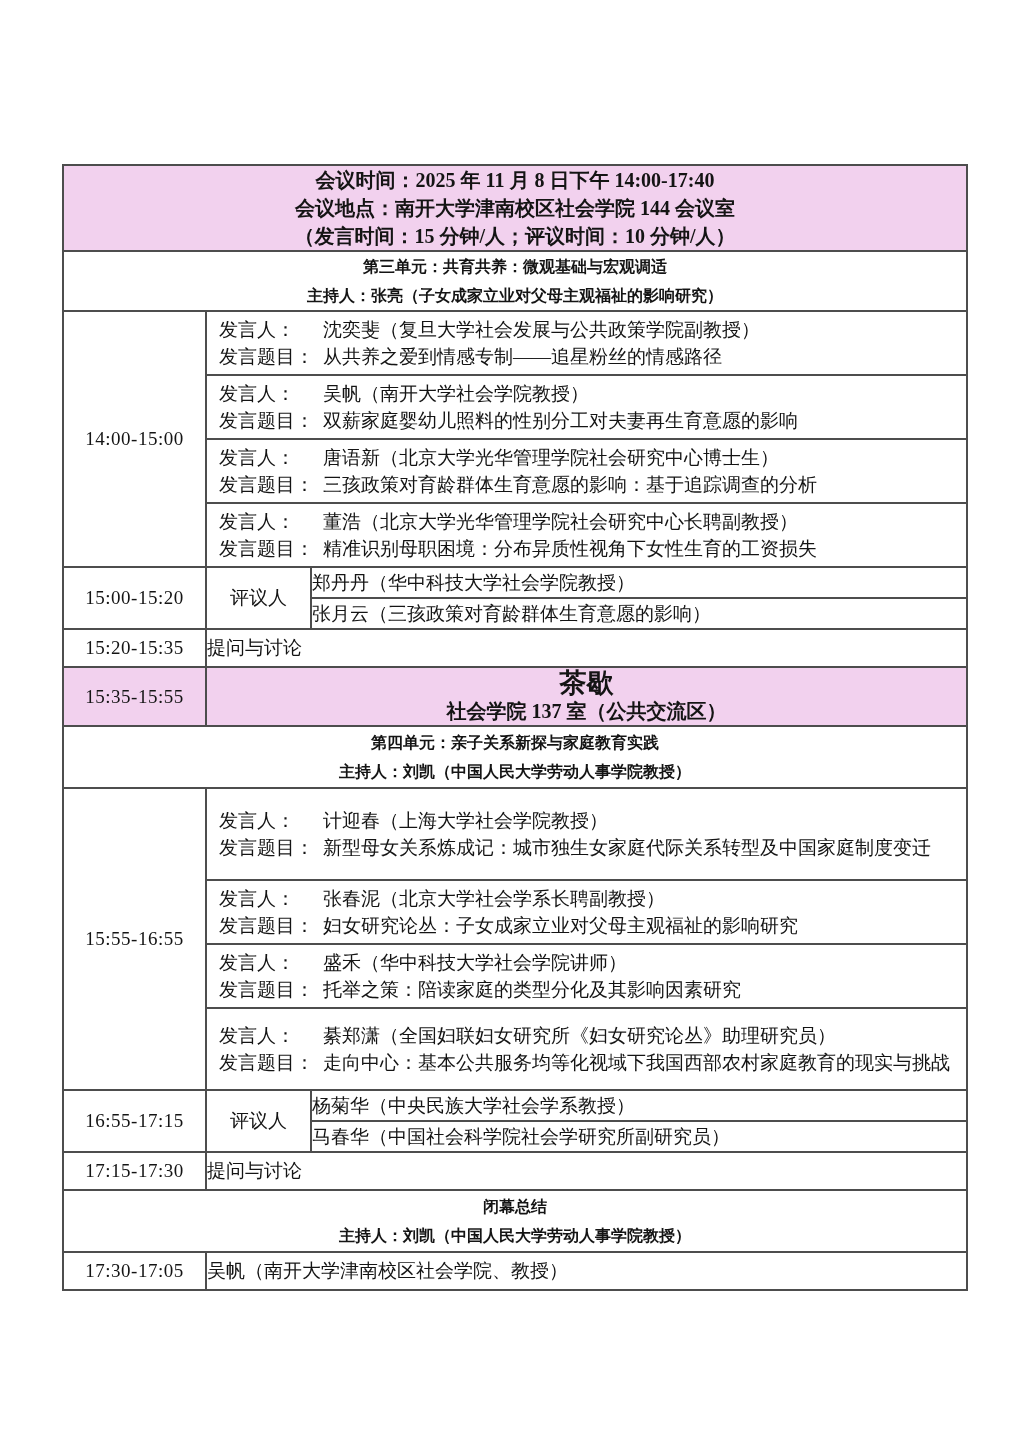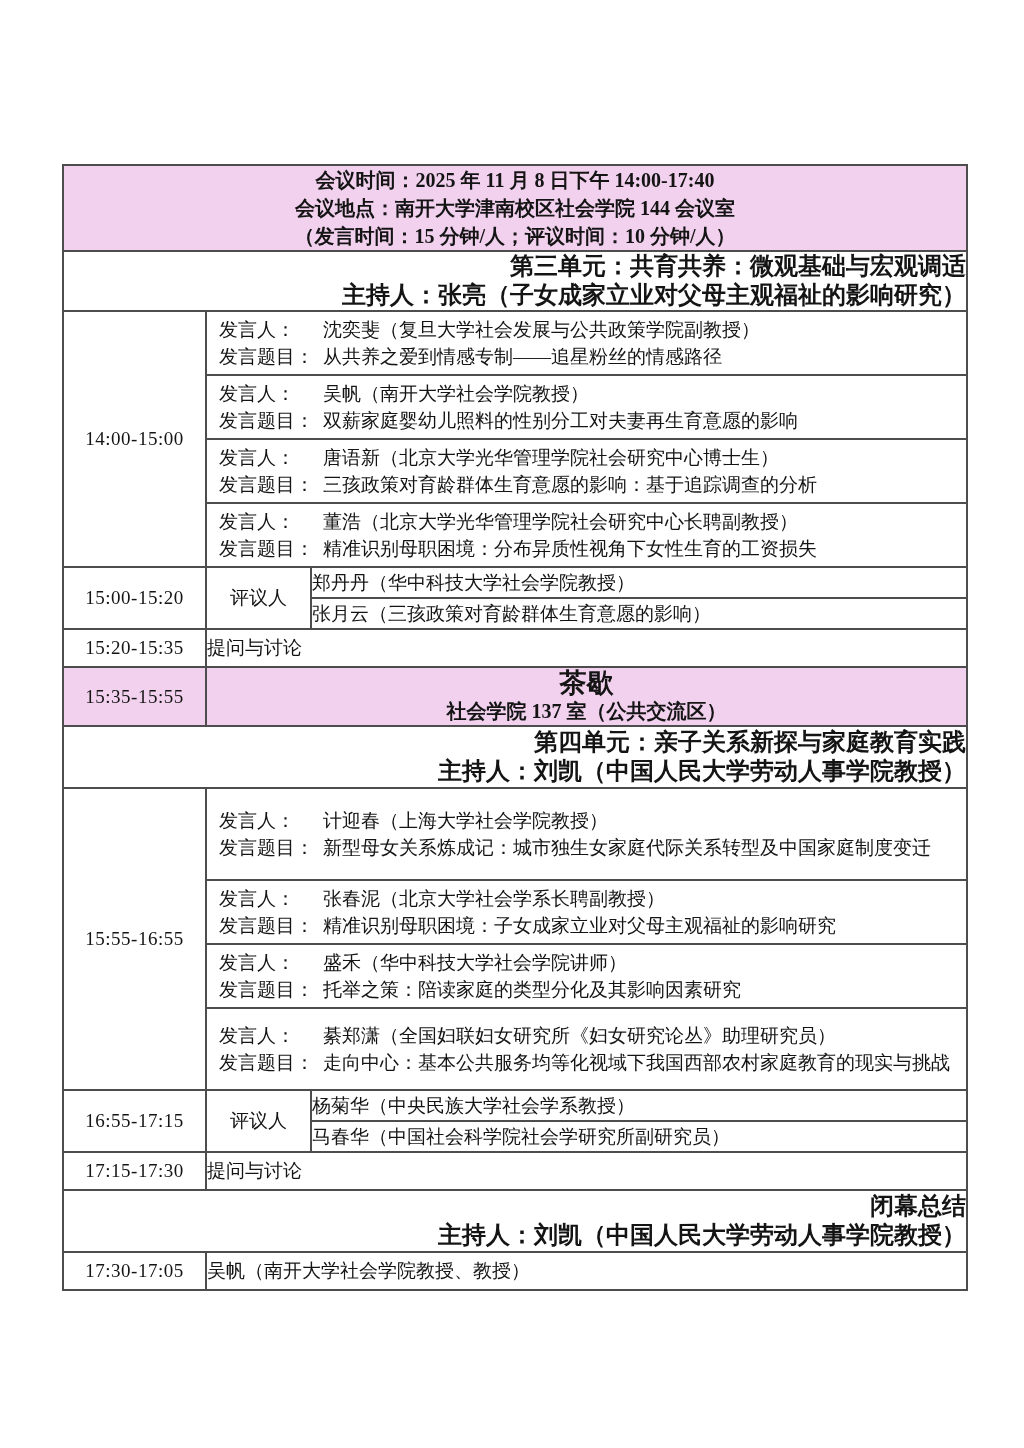--- a/index.html
+++ b/index.html
@@ -34,21 +34,21 @@
   }
   .col-time  { width: 143px; }
   .col-label { width: 105px; }
   .col-main  { width: auto; }
 
   .center { text-align: center; }
   .bold   { font-weight: bold; }
   .pink   { background: #f2d1ee; }
 
   .hdr-line { line-height: 28px; font-weight: bold; font-size: 20px; text-align: center; }
-  .unit-line { line-height: 29px; font-weight: bold; font-size: 24px; text-align: right; }
+  .unit-line { line-height: 29px; font-weight: bold; font-size: 16px; text-align: center; }
 
   td.time-cell {
     text-align: center;
     font-size: 20px;
     letter-spacing: 0.5px;
   }
   td.talk-cell { vertical-align: middle; }
   .talk-grid {
     display: grid;
     grid-template-columns: 104px 1fr;
@@ -177,21 +177,21 @@
           <span>新型母女关系炼成记：城市独生女家庭代际关系转型及中国家庭制度变迁</span>
         </div>
       </td>
     </tr>
     <tr>
       <td colspan="2" class="talk-cell" style="height:60px;">
         <div class="talk-grid">
           <span class="lbl">发言人：</span>
           <span>张春泥（北京大学社会学系长聘副教授）</span>
           <span class="lbl">发言题目：</span>
-          <span>精准识别母职困境：子女成家立业对父母主观福祉的影响研究</span>
+          <span>妇女研究论丛：子女成家立业对父母主观福祉的影响研究</span>
         </div>
       </td>
     </tr>
     <tr>
       <td colspan="2" class="talk-cell" style="height:60px;">
         <div class="talk-grid">
           <span class="lbl">发言人：</span>
           <span>盛禾（华中科技大学社会学院讲师）</span>
           <span class="lbl">发言题目：</span>
           <span>托举之策：陪读家庭的类型分化及其影响因素研究</span>
@@ -225,17 +225,17 @@
 
     <tr>
       <td colspan="3" style="height:60px;">
         <div class="unit-line">闭幕总结</div>
         <div class="unit-line">主持人：刘凯（中国人民大学劳动人事学院教授）</div>
       </td>
     </tr>
 
     <tr>
       <td class="time-cell" style="height:36px;">17:30-17:05</td>
-      <td colspan="2" class="plain-cell">吴帆（南开大学社会学院教授、教授）</td>
+      <td colspan="2" class="plain-cell">吴帆（南开大学津南校区社会学院、教授）</td>
     </tr>
   </tbody>
     </table>
 </div>
 
 </body></html>

